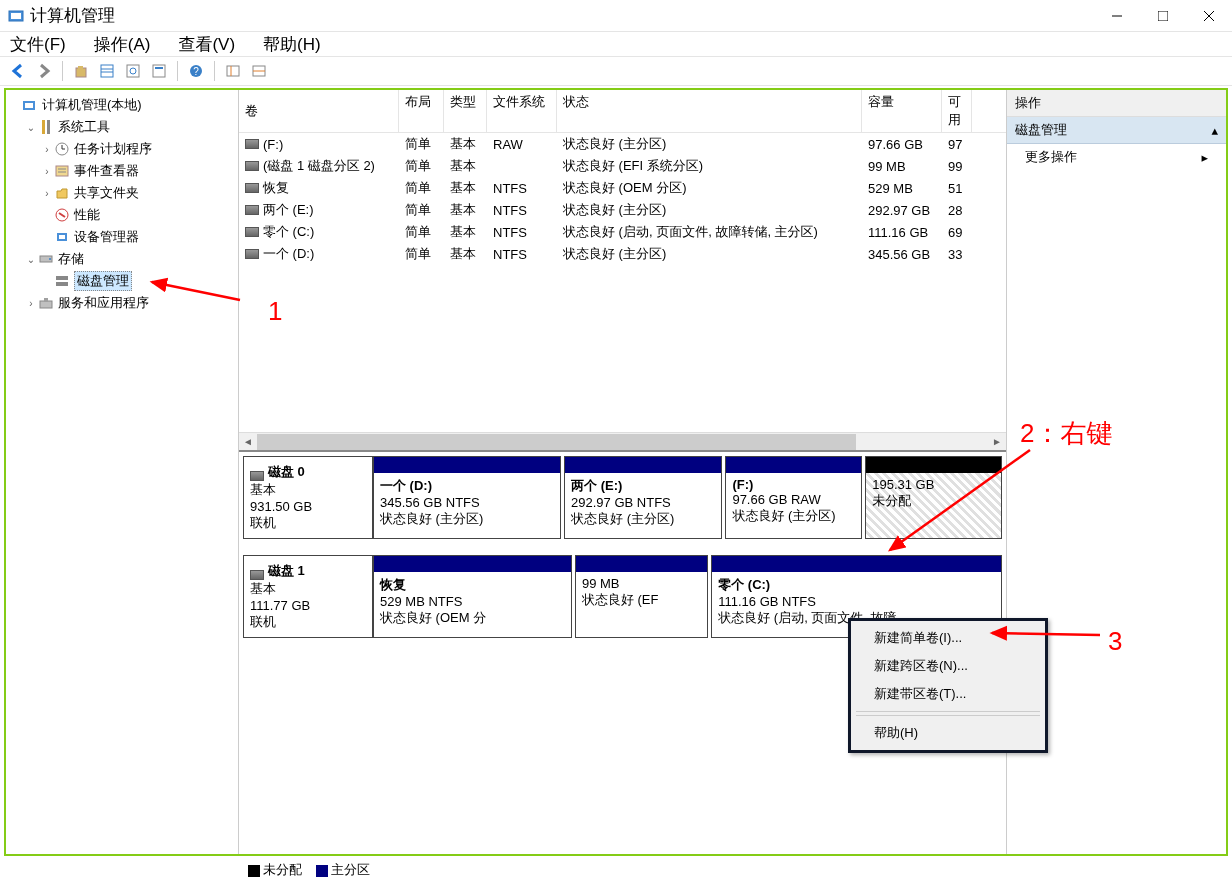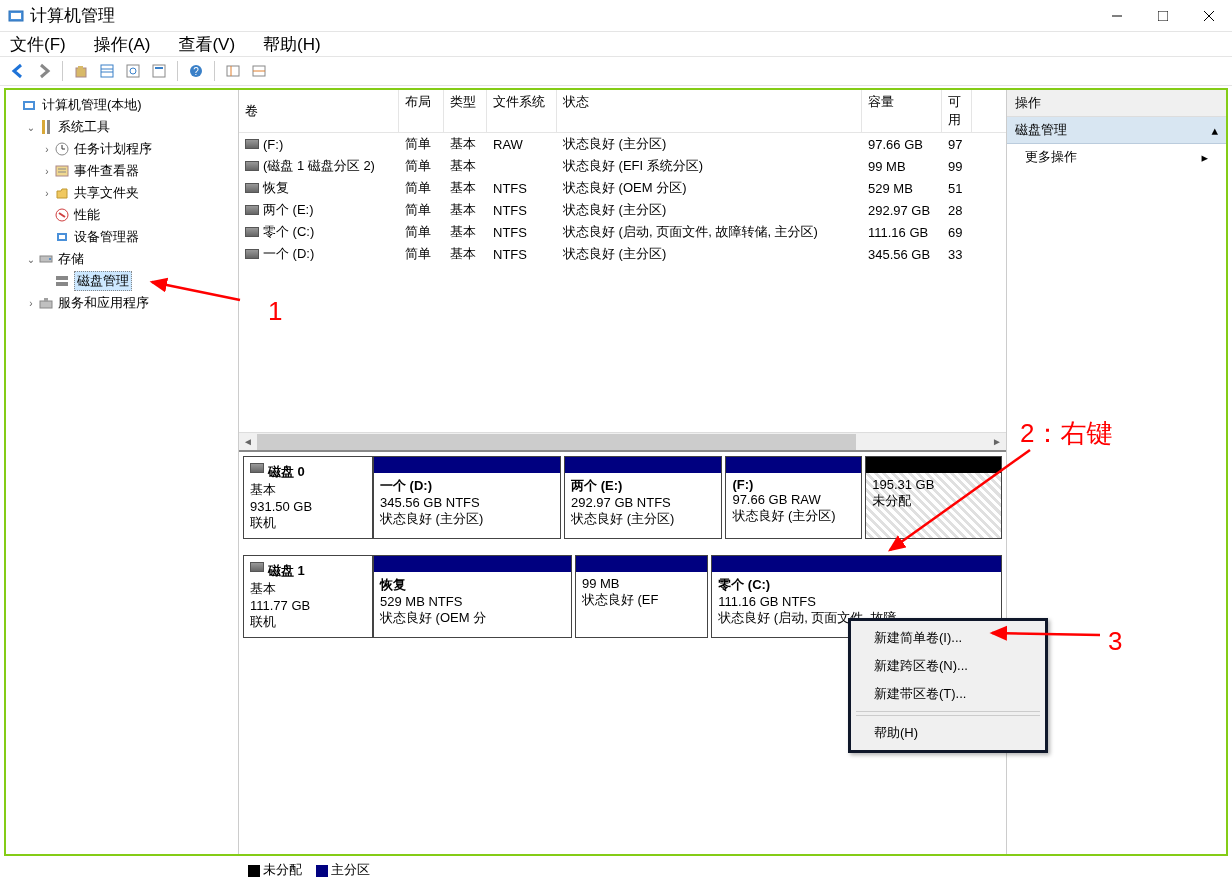--- a/index.html
+++ b/index.html
@@ -38,21 +38,21 @@
 .col-cap { width: 80px; text-align: left; }
 .col-free { width: 30px; text-align: left; }
 .vol-icon { width: 14px; height: 10px; background: linear-gradient(#999, #666); border: 1px solid #555; flex-shrink: 0; display: inline-block; }
 .hscroll { height: 18px; background: #f0f0f0; border-top: 1px solid #ddd; display: flex; align-items: center; }
 .hscroll .arr { width: 18px; height: 16px; display: flex; justify-content: center; align-items: center; color: #666; font-size: 10px; }
 .hscroll .track { flex: 1; height: 16px; background: #f0f0f0; position: relative; }
 .hscroll .thumb { position: absolute; left: 0; width: 82%; height: 100%; background: #ccc; }
 .disk-panel { flex: 1; border-top: 2px solid #888; overflow: hidden; padding: 4px; background: #fff; }
 .disk-row { display: flex; margin-bottom: 16px; }
 .disk-info { width: 130px; border: 1px solid #444; padding: 6px; font-size: 13px; }
-.disk-info .dname { font-weight: bold; display: flex; align-items: flex-start; gap: 4px; }
+.disk-info .dname { font-weight: bold; display: flex; align-items: flex-end; gap: 4px; }
 .parts-container { flex: 1; display: flex; gap: 3px; }
 .partition { border: 1px solid #444; display: flex; flex-direction: column; font-size: 13px; }
 .partition .bar { height: 16px; background: #000080; }
 .partition.unalloc .bar { background: #000; }
 .partition.unalloc { background: repeating-linear-gradient(45deg, #fff, #fff 3px, #e0e0e0 3px, #e0e0e0 6px); }
 .partition .pcontent { padding: 4px 6px; flex: 1; }
 .partition .pname { font-weight: bold; }
 .legend { position: absolute; bottom: 6px; left: 248px; display: flex; gap: 14px; font-size: 13px; align-items: center; }
 .legend .sw { width: 12px; height: 12px; display: inline-block; margin-right: 3px; vertical-align: middle; }
 .right-panel { width: 219px; }

